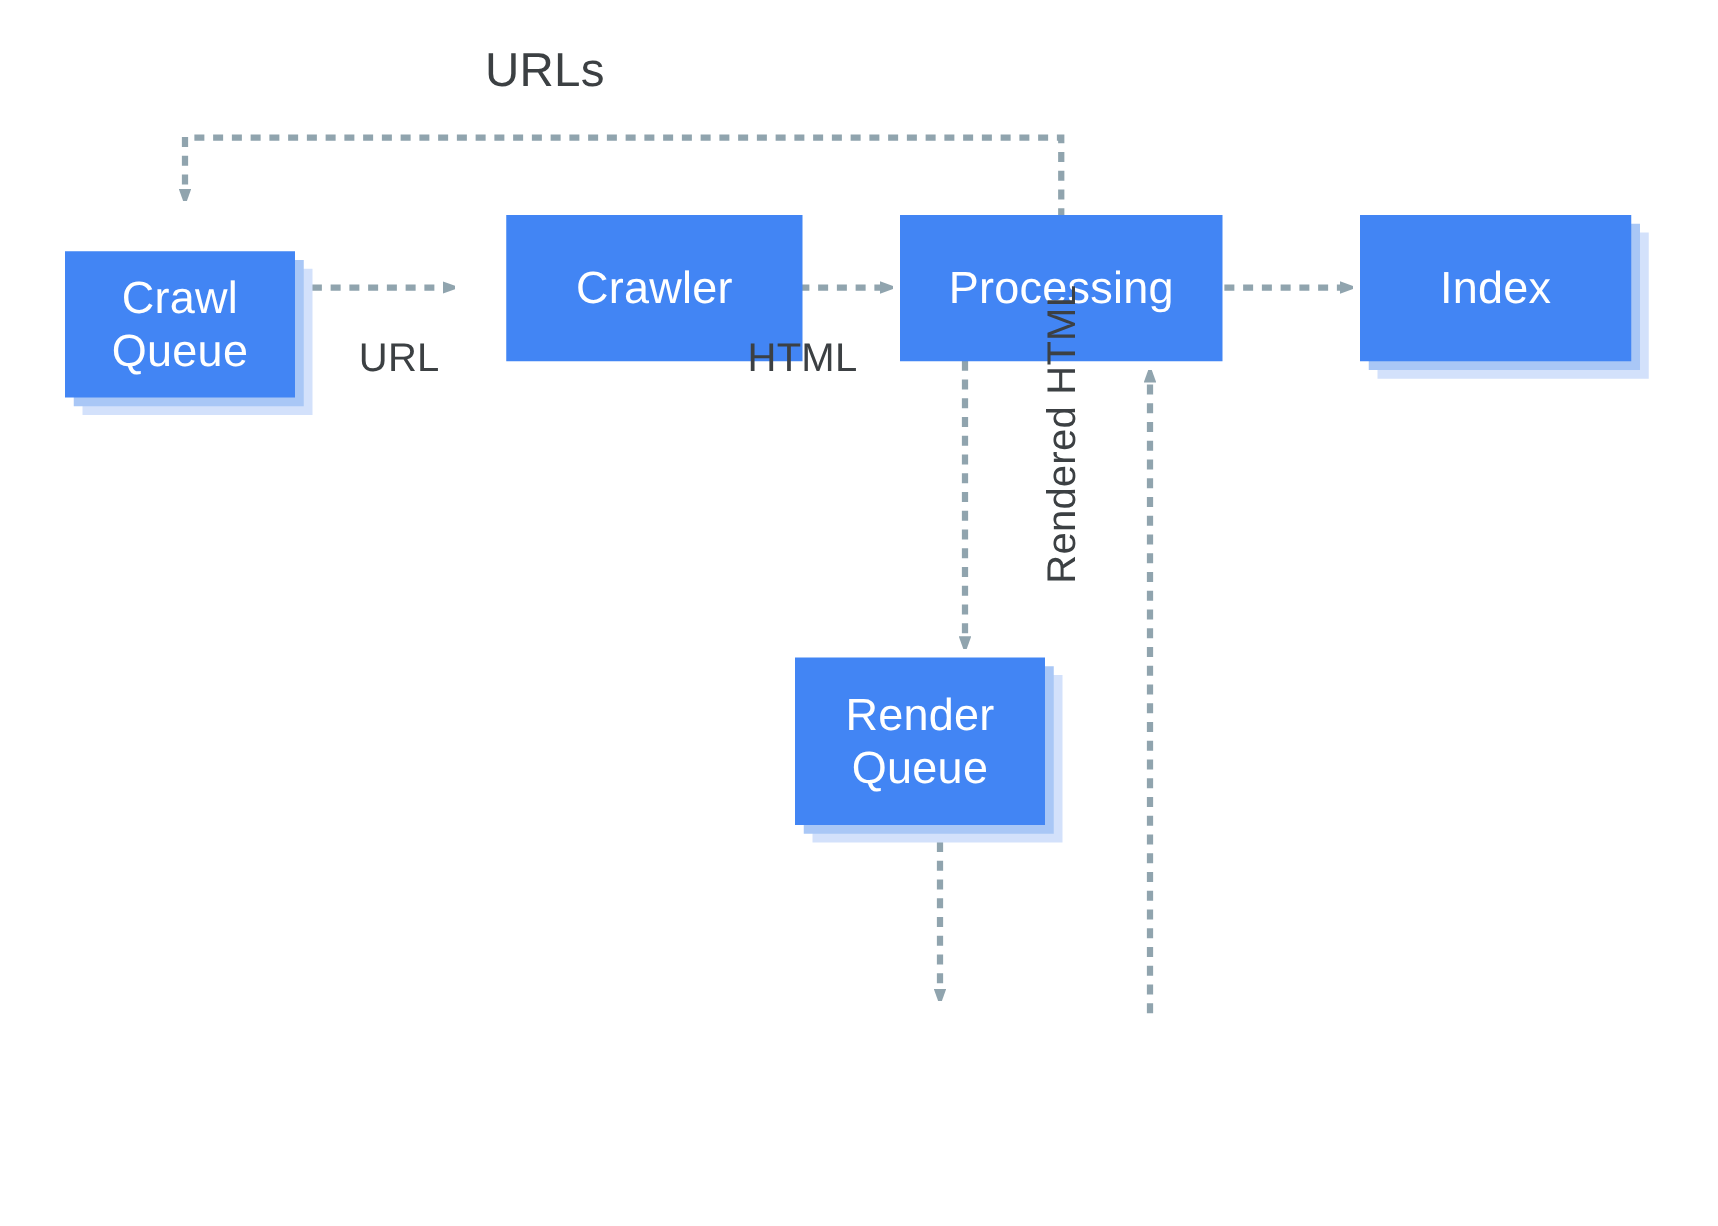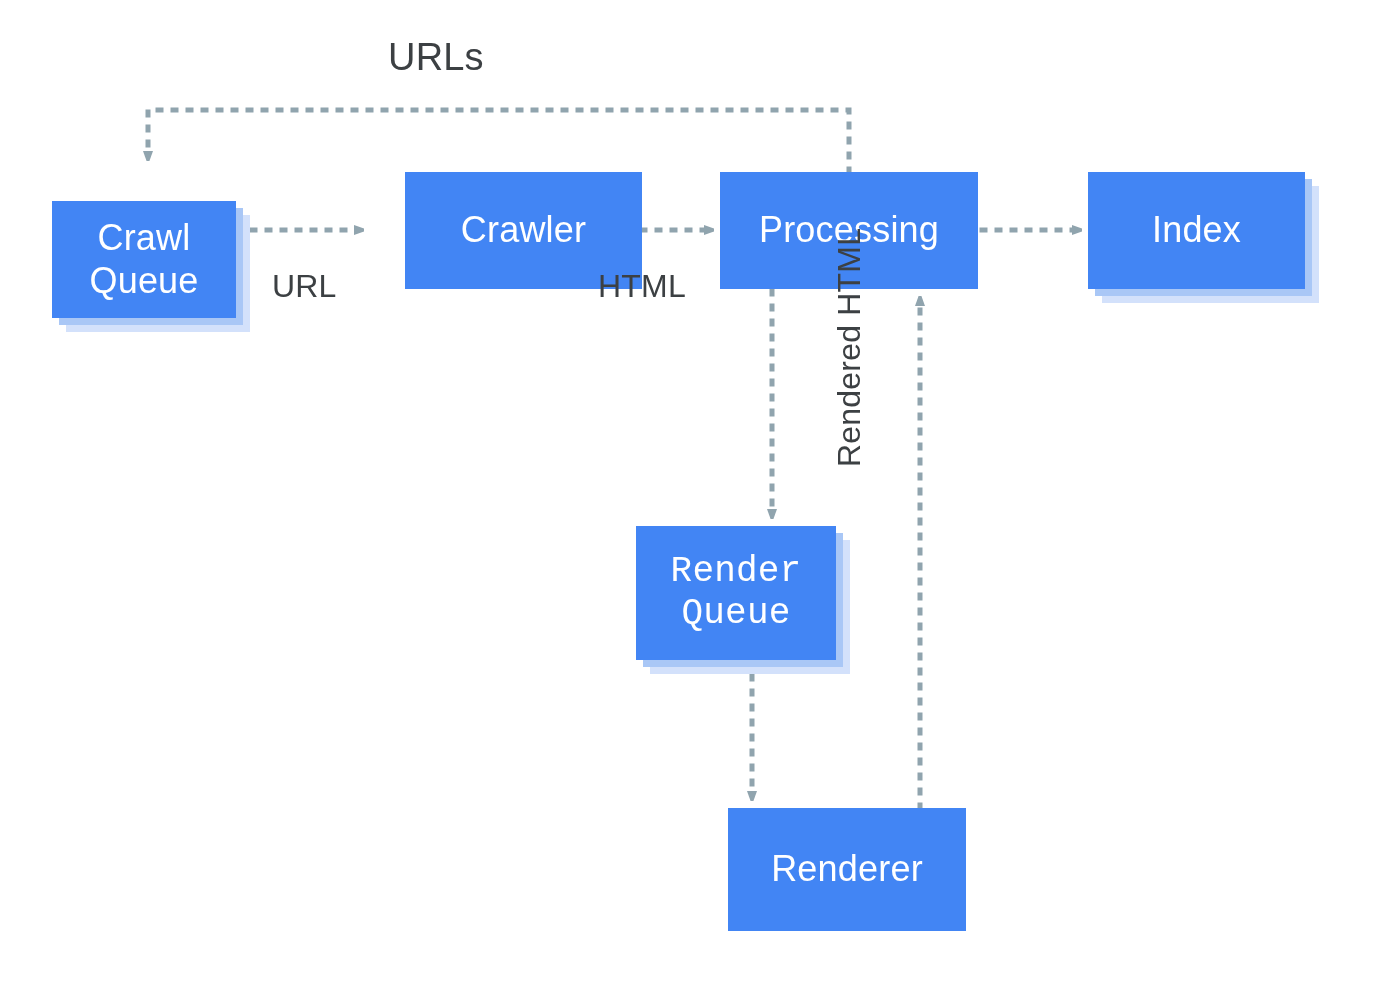--- a/index.html
+++ b/index.html
@@ -147,36 +147,31 @@
       <span class="label">Index</span>
     </div>
   </div>
 
   <div class="node" style="left:720px; top:172px; width:258px; height:117px;">
     <div class="face">
       <span class="label">Processing</span>
     </div>
   </div>
 
-  <div class="node" style="left:636px; top:526px; width:200px; height:134px;font-family:Liberation Mono, monospace;">
+  <div class="node" style="left:636px; top:526px; width:200px; height:134px;">
     <div class="layer3"></div>
     <div class="layer2"></div>
     <div class="face">
       <span class="label">Render
 Queue</span>
     </div>
   </div>
 
-  <div class="node" style="left:728px; top:808px; width:238px; height:123px;">
-    <div class="face">
-      <span class="label">Renderer</span>
-    </div>
-  </div>
 
   <div class="edge-label" style="left:388px; top:36px; font-size:38px;">URLs</div>
 
-  <div class="edge-label" style="left:272px; top:268px;">URL</div>
+  <div class="edge-label" style="left:287px; top:268px;">URL</div>
 
   <div class="edge-label" style="left:598px; top:268px;text-align:center;">HTML</div>
 
   <div class="edge-label rot" style="left:868px; top:430px;">Rendered HTML</div>
 
 </div>
 
 </body></html>

